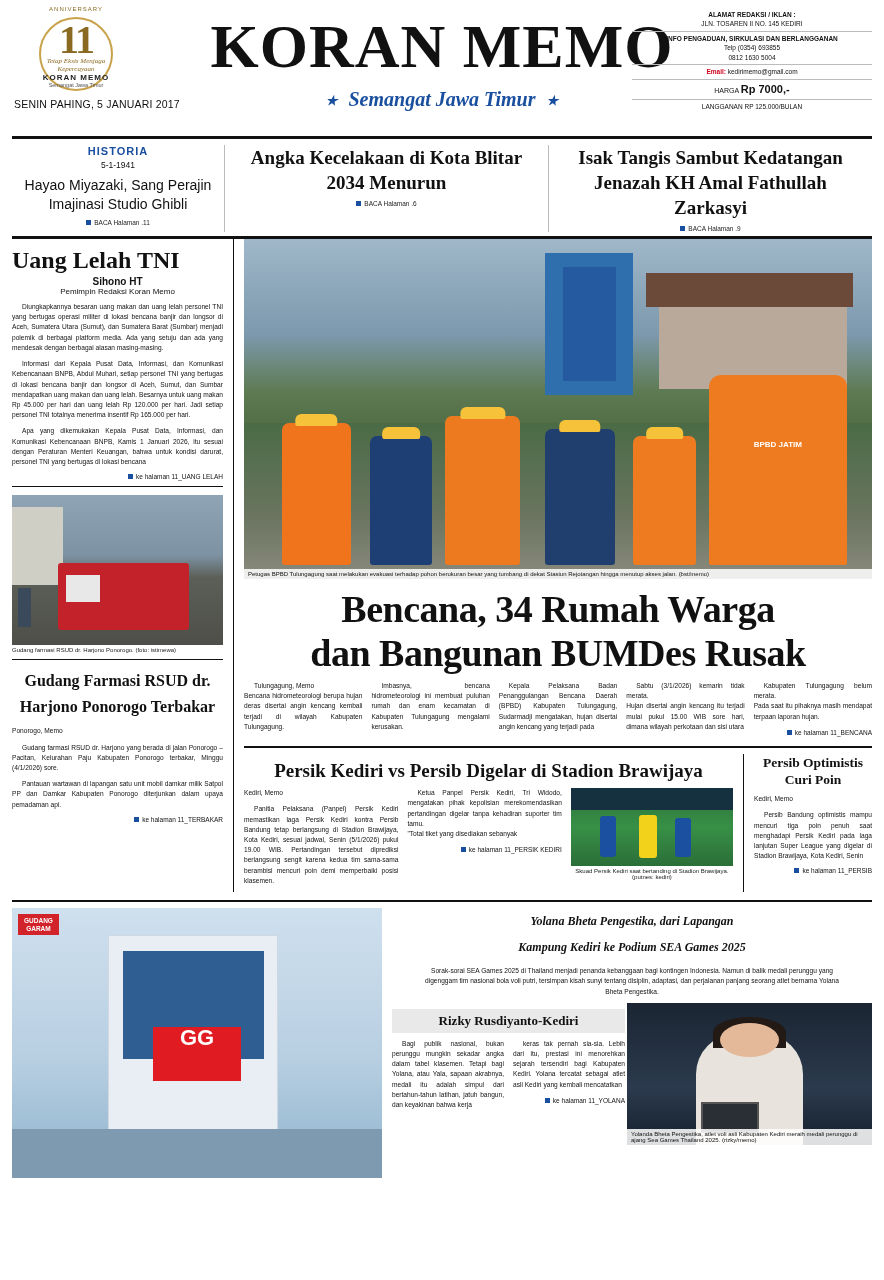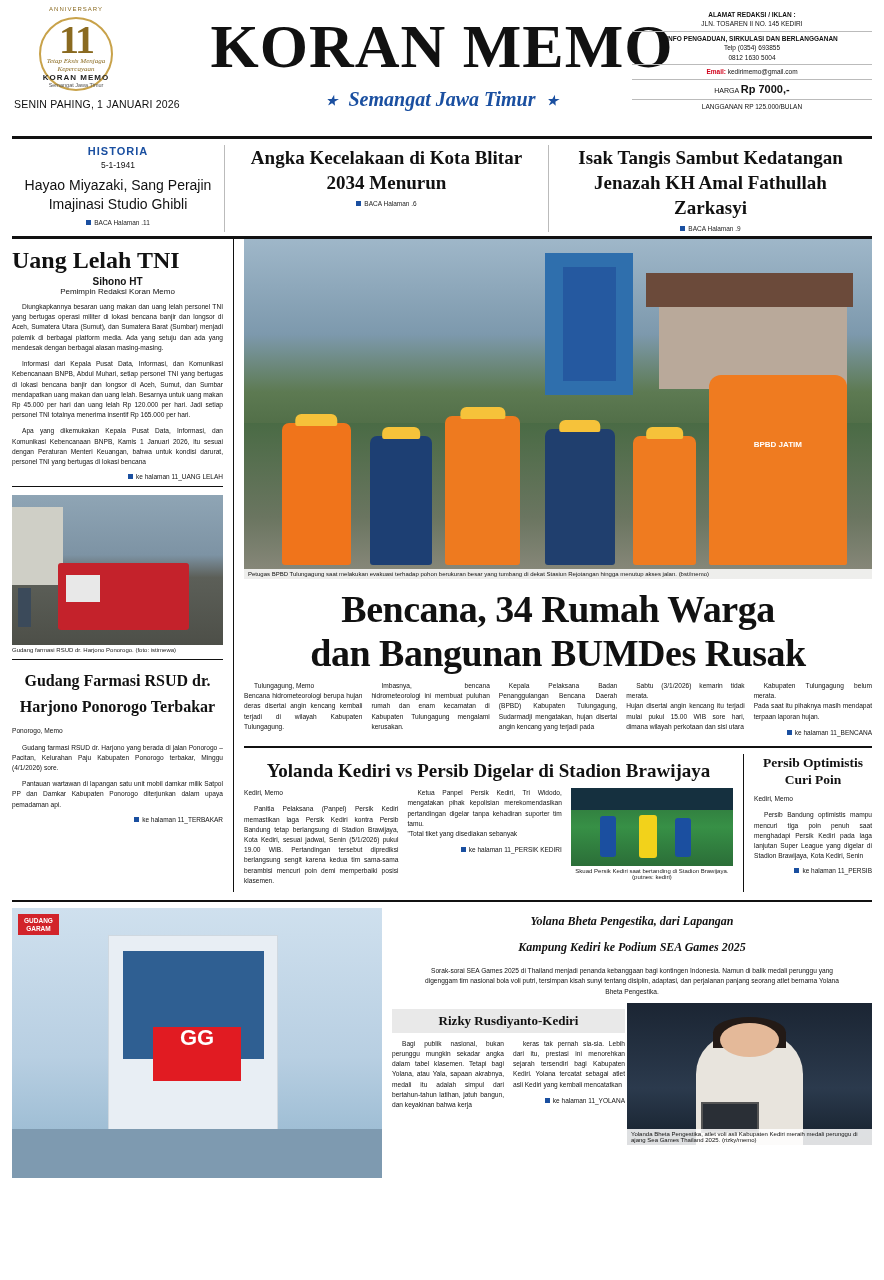--- a/index.html
+++ b/index.html
@@ -205,21 +205,21 @@
 
     <div class="title-block">
       <div class="koran-title">KORAN MEMO</div>
       <div class="tagline">
         <span class="star">★</span>
         <span>Semangat Jawa Timur</span>
         <span class="star">★</span>
       </div>
     </div>
 
-    <div class="dateline">SENIN PAHING, 1 JANUARI 2026</div>
+    <div class="dateline">SENIN PAHING, 5 JANUARI 2017</div>
   </div>
 
   <div class="rule-thick"></div>
 
   <div class="strip">
     <div class="cell historia">
       <div class="h">HISTORIA</div>
       <div class="d">5-1-1941</div>
       <div class="t">Hayao Miyazaki, Sang Perajin Imajinasi Studio Ghibli</div>
       <div class="baca"><span class="sq"></span><span>BACA Halaman .11</span></div>
@@ -325,21 +325,21 @@
             <p style="white-space:pre-line">Kabupaten Tulungagung belum merata.
 Pada saat itu pihaknya masih mendapat terpaan laporan hujan.</p>
             <div class="jump"><span class="sq"></span><span>ke halaman 11_BENCANA</span></div>
           </div>
         </div>
 
         <div class="hr-blk"></div>
 
         <div style="display:flex; gap:10px; margin-top:6px;">
           <div style="flex:1; border-right:1px solid #111; padding-right:10px;">
-            <div class="persik-hl">Yolanda Kediri vs Persib Digelar di Stadion Brawijaya</div>
+            <div class="persik-hl">Persik Kediri vs Persib Digelar di Stadion Brawijaya</div>
             <div style="display:flex; gap:9px;">
               <div style="flex:1" class="body-text">
                 <p style="text-indent:0">Kediri, Memo</p>
                 <p>Panitia Pelaksana (Panpel) Persik Kediri memastikan laga Persik Kediri kontra Persib Bandung tetap berlangsung di Stadion Brawijaya, Kota Kediri, sesuai jadwal, Senin (5/1/2026) pukul 19.00 WIB. Pertandingan tersebut diprediksi berlangsung sengit karena kedua tim sama-sama berambisi mencuri poin demi memperbaiki posisi klasemen.</p>
               </div>
               <div style="flex:1" class="body-text">
                 <p style="white-space:pre-line">Ketua Panpel Persik Kediri, Tri Widodo, mengatakan pihak kepolisian merekomendasikan pertandingan digelar tanpa kehadiran suporter tim tamu.
 "Total tiket yang disediakan sebanyak</p>
                 <div class="jump"><span class="sq"></span><span>ke halaman 11_PERSIK KEDIRI</span></div>
               </div>

